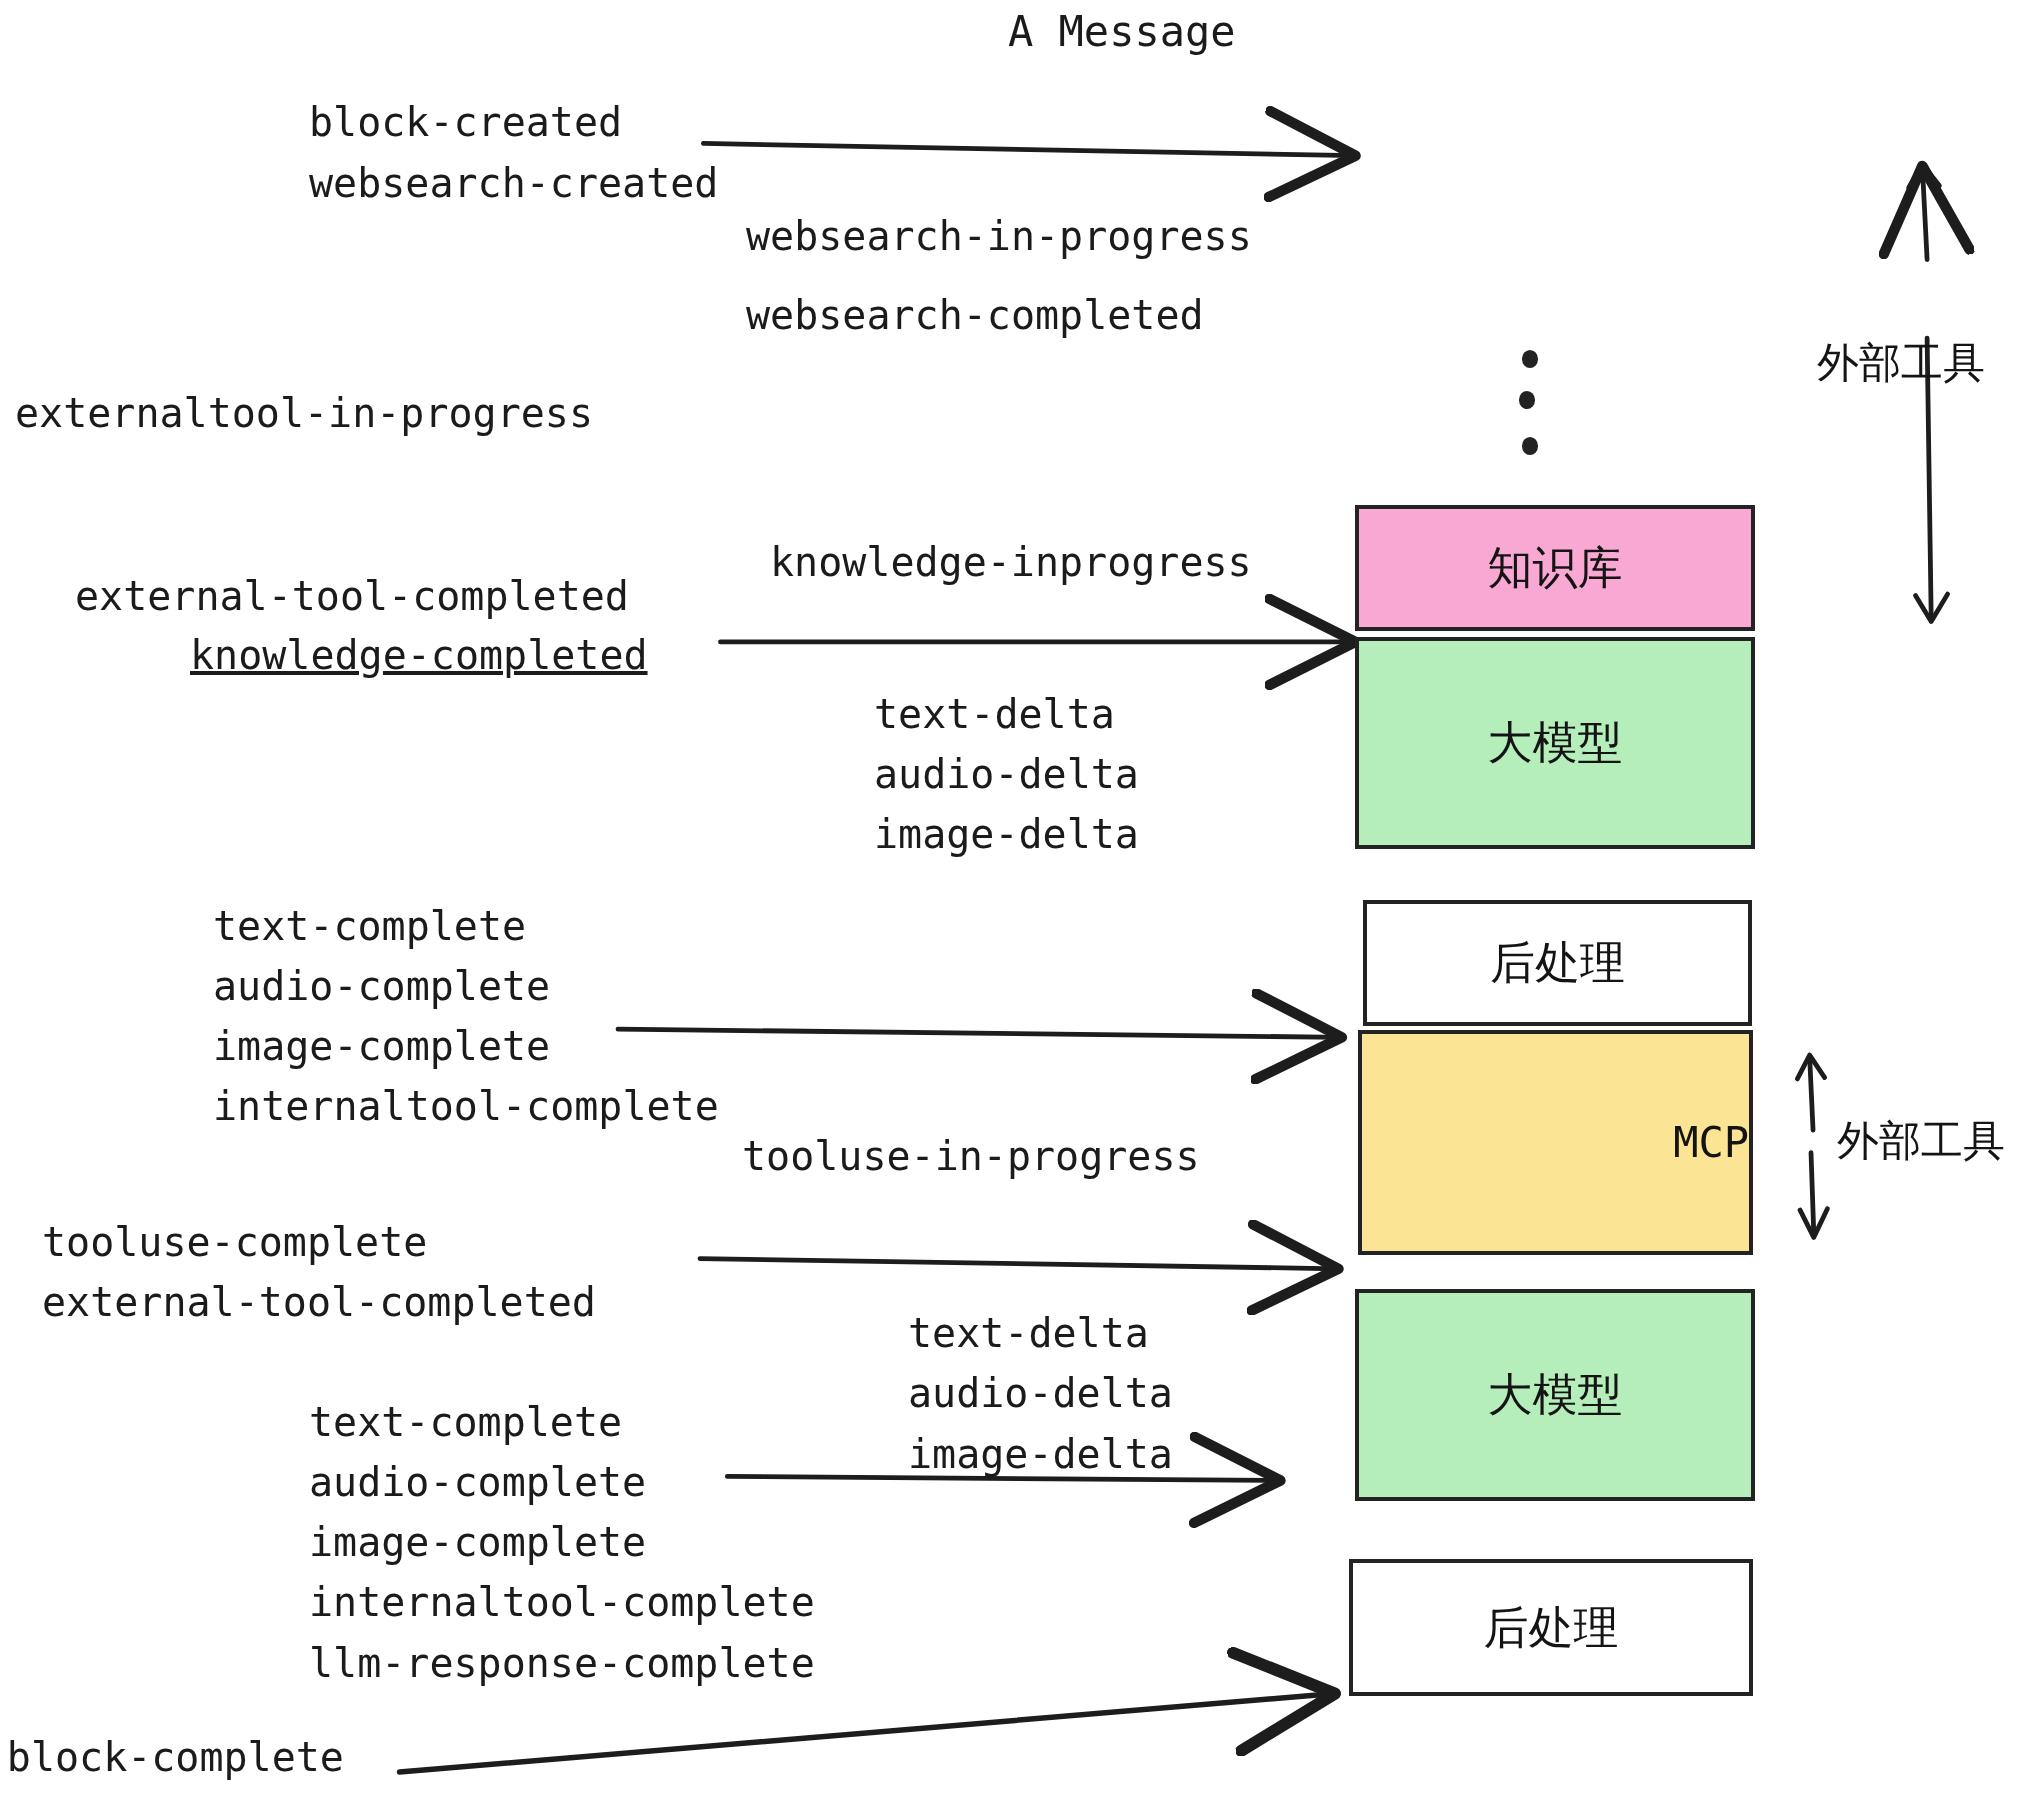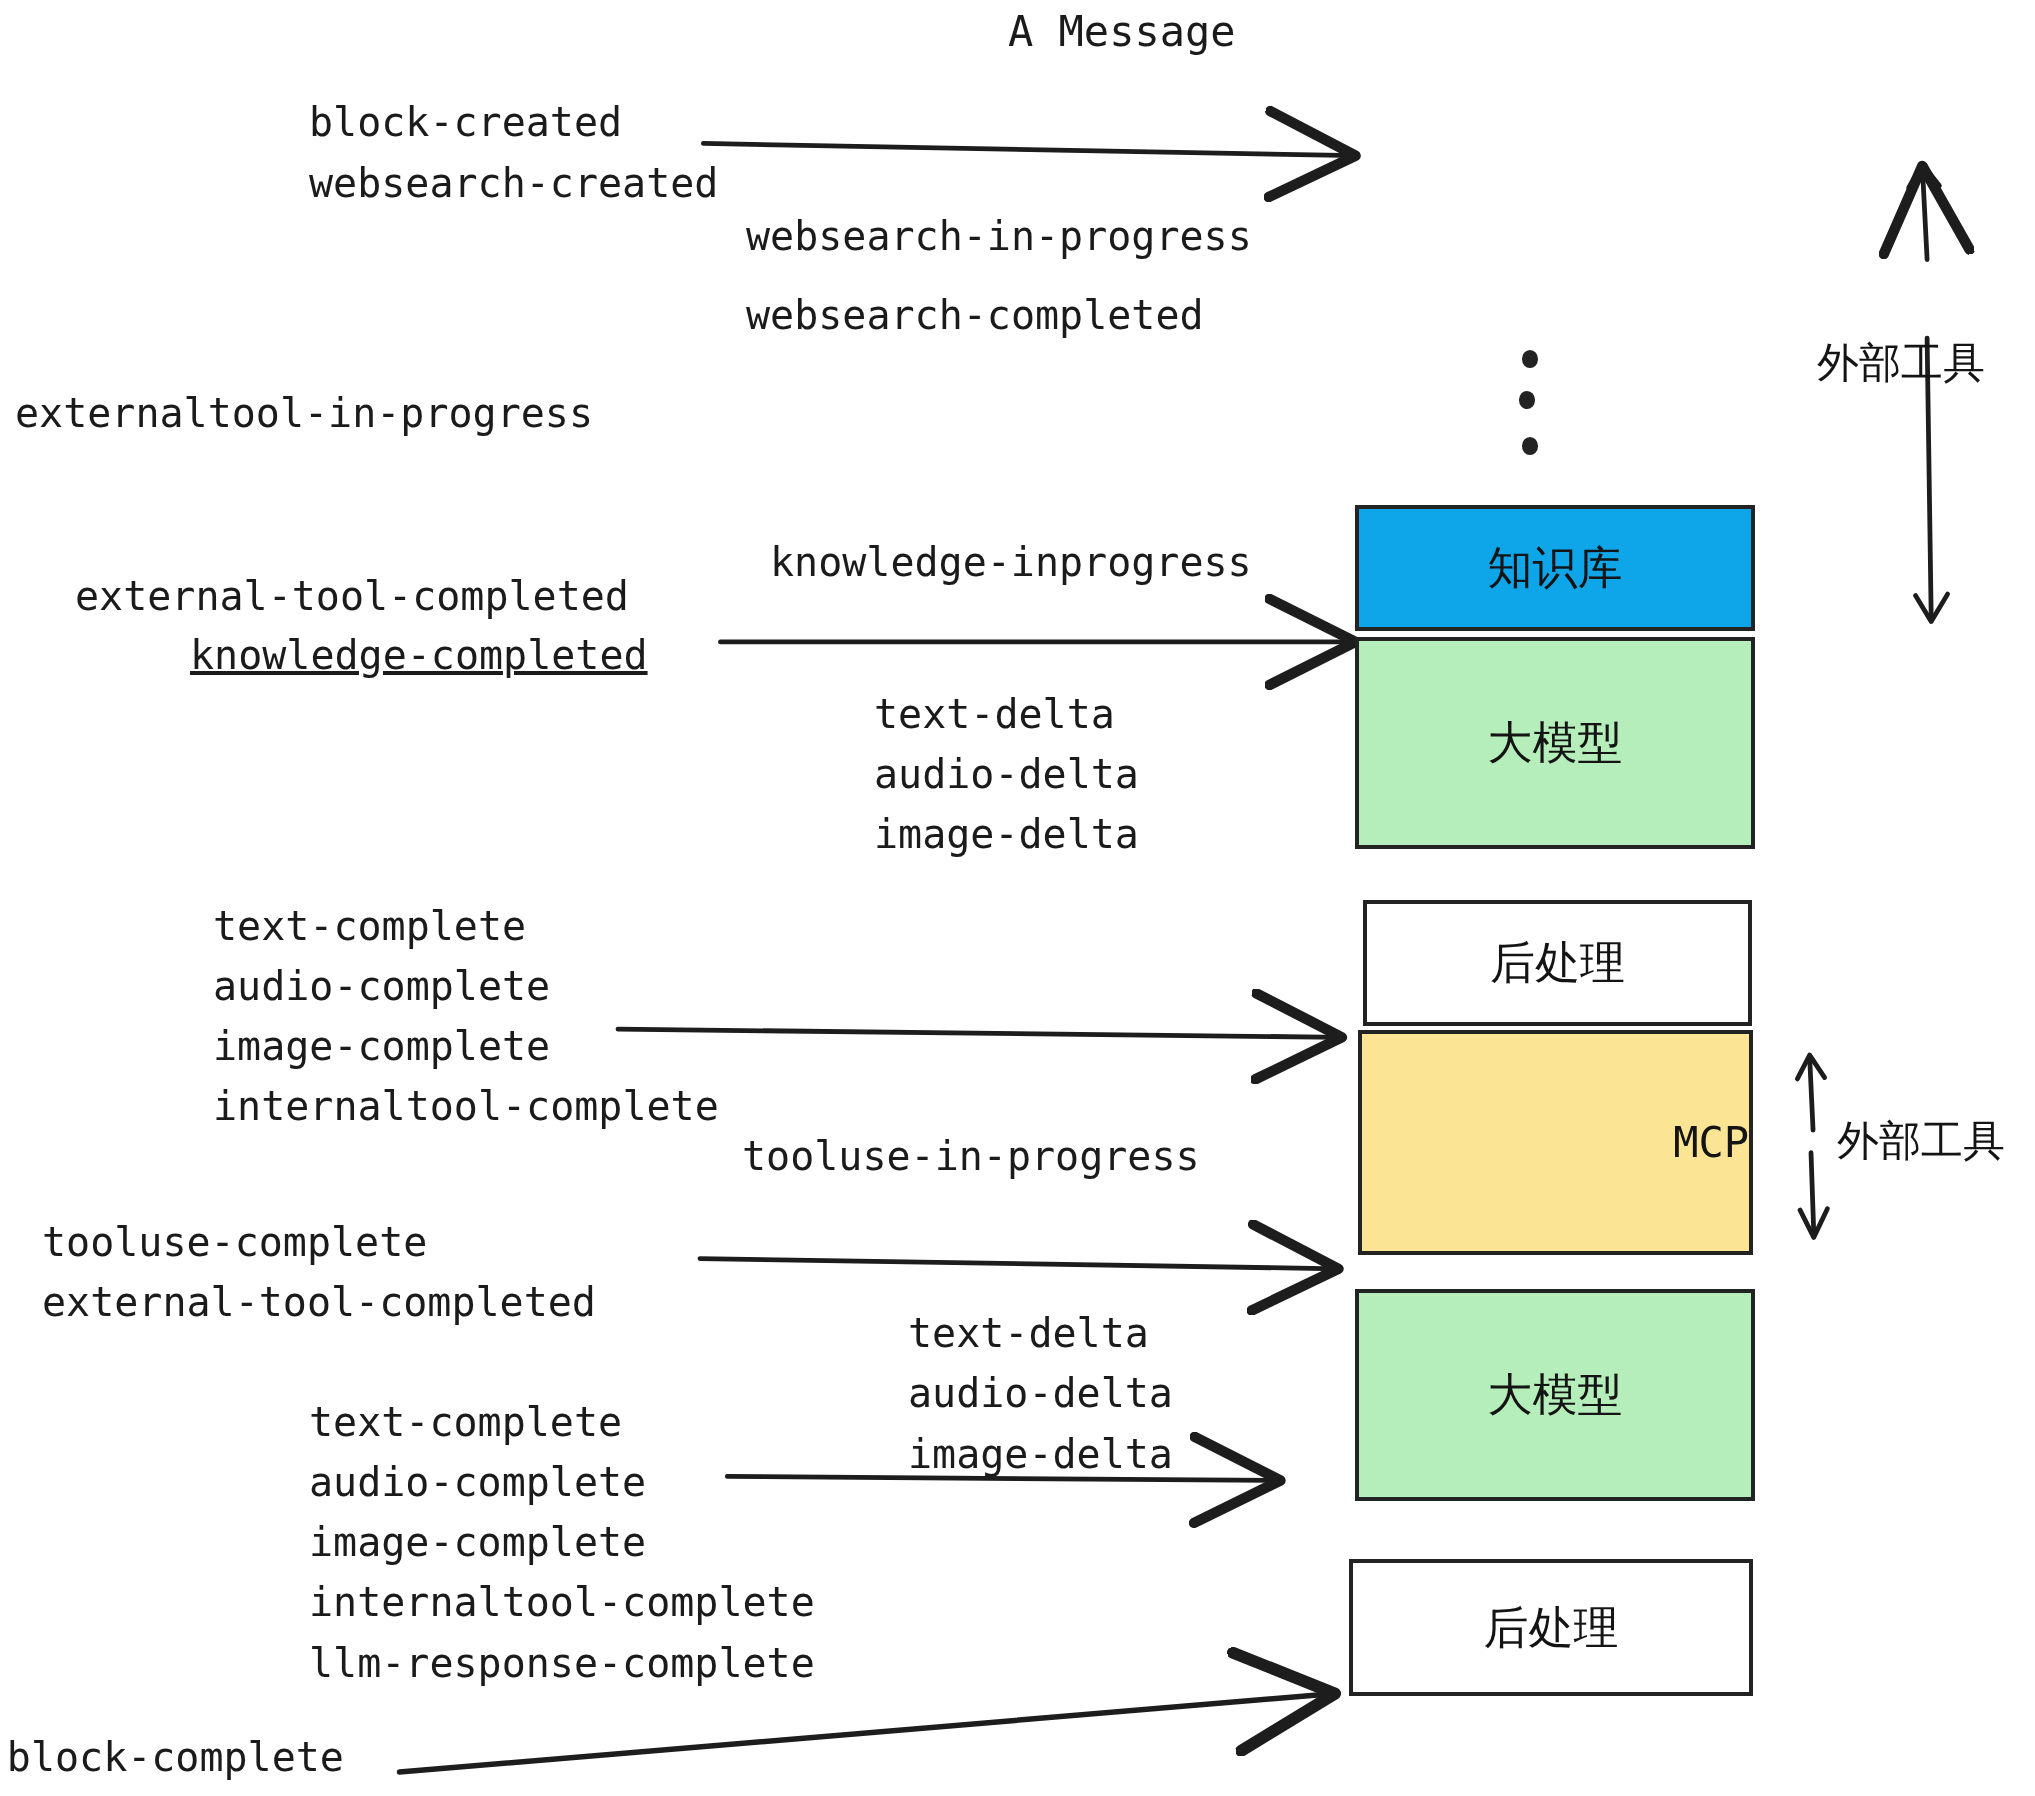--- a/index.html
+++ b/index.html
@@ -130,21 +130,21 @@
       <path d="M 2632,1580 L 2650,1545 L 2672,1578" stroke="#1d1d1d" stroke-width="7" fill="none" stroke-linecap="round" stroke-linejoin="round"></path>
     </g>
 
     <g>
       <path d="M 2652,1688 L 2656,1805" stroke="#1d1d1d" stroke-width="7" fill="none" stroke-linecap="round"></path>
       <path d="M 2636,1772 L 2656,1812 L 2676,1770" stroke="#1d1d1d" stroke-width="7" fill="none" stroke-linecap="round" stroke-linejoin="round"></path>
     </g>
   </svg>
 
 
-  <div class="node" style="left: 1355px; top: 505px; width: 400px; height: 126px; background-color: #0ea5e9;">
+  <div class="node" style="left: 1355px; top: 505px; width: 400px; height: 126px; background-color: #f9a8d4;">
     <span>知识库</span>
   </div>
 
   <div class="node" style="left: 1355px; top: 637px; width: 400px; height: 212px; background-color: rgb(181, 238, 186);">
     <span>大模型</span>
   </div>
 
   <div class="node" style="left: 1363px; top: 900px; width: 389px; height: 126px; background-color: rgb(255, 255, 255);">
     <span>后处理</span>
   </div>

